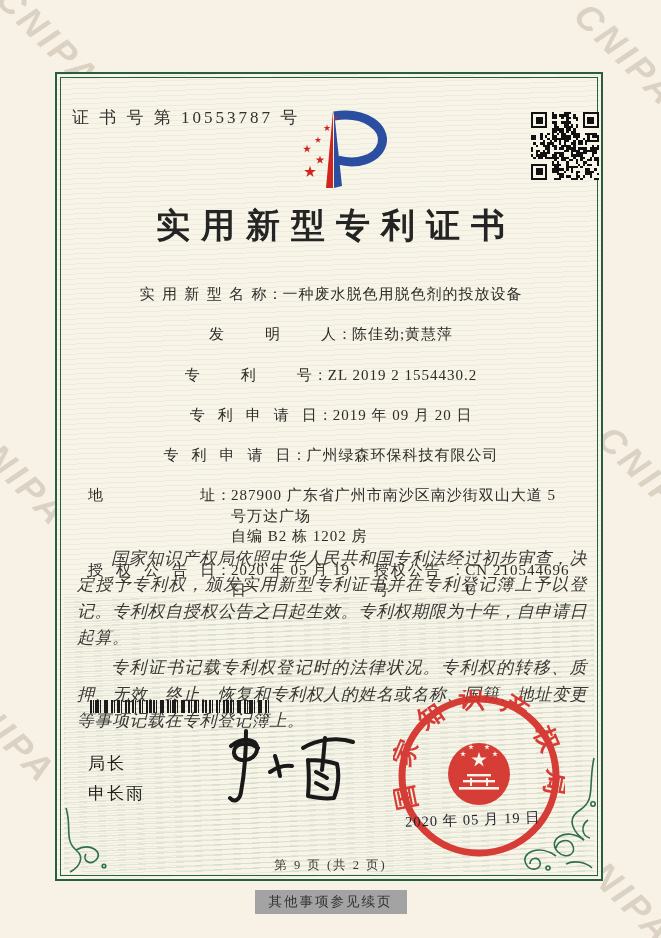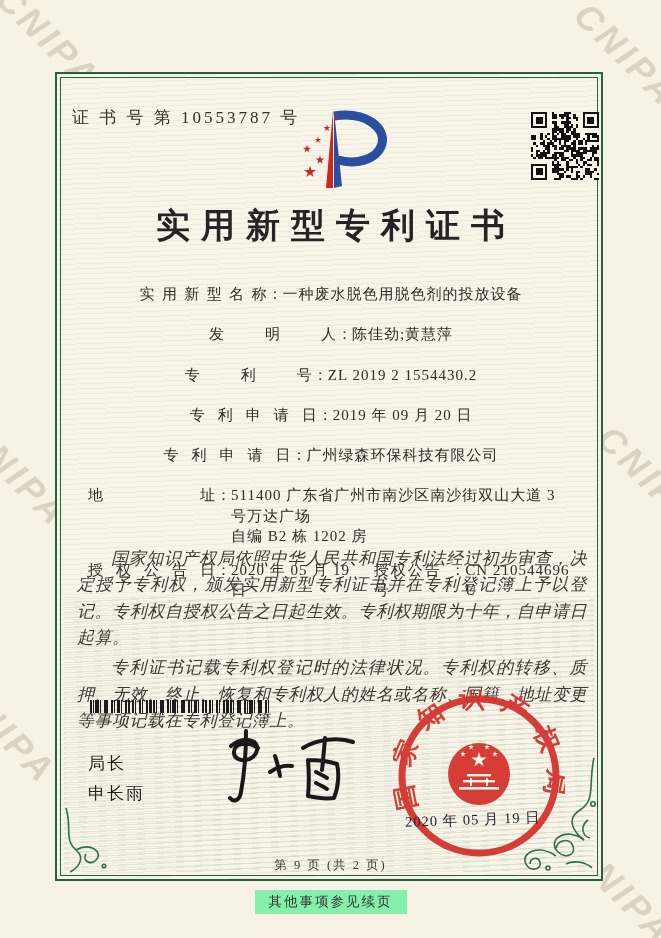--- a/index.html
+++ b/index.html
@@ -77,21 +77,21 @@
                font-size:14.5px; letter-spacing:1px; color:#23232e;
                transform:rotate(-2deg); }
 
   .flourish { position:absolute; z-index:3; }
   .flourish path, .flourish circle { stroke:#2f6e4a; fill:none; stroke-width:1.6; }
 
   .page-no { position:absolute; left:0; top:857px; width:100%; text-align:center;
              font-size:12.5px; letter-spacing:2px; color:#3a3834; z-index:3; }
 
   .footer-note { position:absolute; left:50%; top:890px; transform:translateX(-50%);
-                 background:#86efac; padding:3px 14px; font-size:13.5px;
+                 background:#a3a3a3; padding:3px 14px; font-size:13.5px;
                  letter-spacing:2px; color:#333; z-index:3; }
 
   .seal-arc-text { font-size:25px; letter-spacing:15px; fill:#d5302a;
                    font-weight:bold; }
 </style>
 </head>
 <body>
 
 <div class="page">
 
@@ -503,21 +503,21 @@
           <span class="val">2019 年 09 月 20 日</span>
       </div>
       <div class="row">
         <span class="lbl">专利申请日</span>
           <span class="colon">：</span>
           <span class="val">广州绿森环保科技有限公司</span>
       </div>
       <div class="row row-addr">
         <span class="lbl">地址</span>
           <span class="colon">：</span>
-          <span class="val"><span>511400 广东省广州市南沙区南沙街双山大道 3 号万达广场</span><br><span>自编 B2 栋 1202 房</span></span>
+          <span class="val"><span>287900 广东省广州市南沙区南沙街双山大道 5 号万达广场</span><br><span>自编 B2 栋 1202 房</span></span>
       </div>
       <div class="row">
         <span class="lbl">授权公告日</span>
           <span class="colon">：</span>
           <span class="val">2020 年 05 月 19 日</span>
         <span class="pair2">
           <span class="lbl2">授权公告号</span>
             <span class="colon">：</span>
             <span class="val">CN 210544696 U</span>
         </span>

